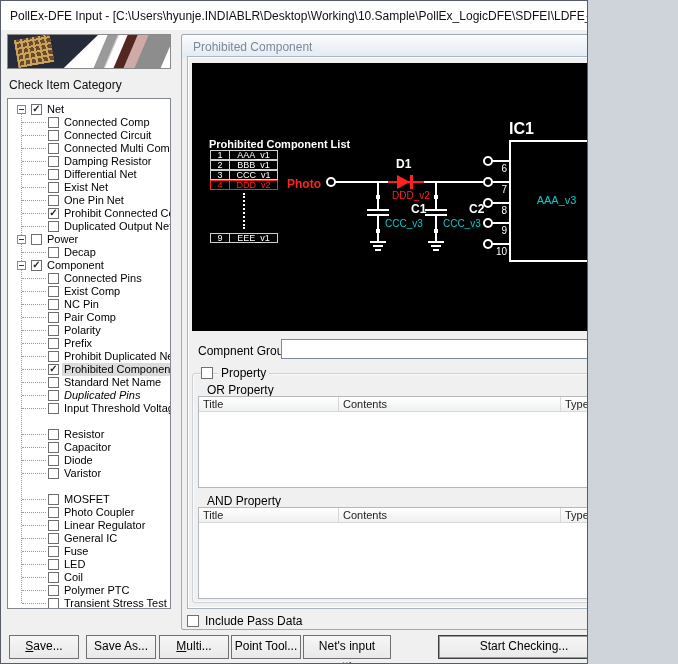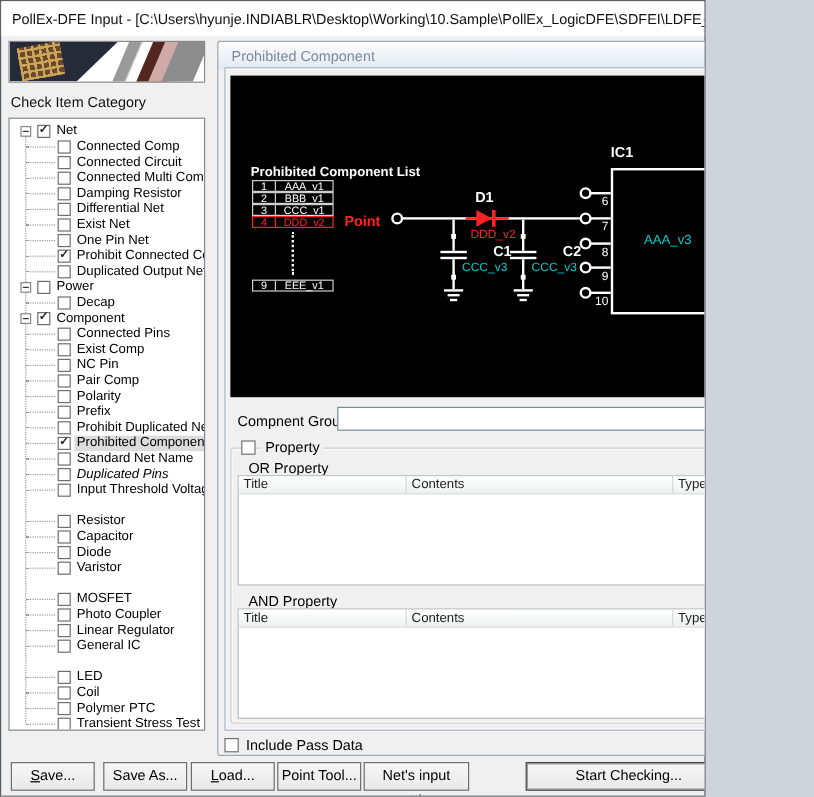--- a/index.html
+++ b/index.html
@@ -38,21 +38,21 @@
   .pcl-row{position:absolute;left:18px;width:68px;height:10px;border:1px solid #cfcfcf;box-sizing:border-box;display:flex;font-size:9px;line-height:8px;color:#fff;}
   .pcl-no{width:18px;text-align:center;border-right:1px solid #cfcfcf;}
   .pcl-name{flex:1;text-align:center;}
   .pcl-row.fail{border-color:#ff2222;color:#ff2222;z-index:2;}
   #pcl-dots{position:absolute;left:51px;top:130px;height:36px;border-left:2px dotted #fff;}
   #fail-text{position:absolute;left:95px;top:114px;font-size:12px;font-weight:bold;color:#ff2222;}
   .cap-line{position:absolute;width:2px;background:#fff;}
   .cap-plate{position:absolute;height:2px;background:#fff;}
   .jsq{position:absolute;width:4px;height:4px;background:#fff;}
   #ic-body{position:absolute;left:317px;top:77px;width:95px;height:122px;border:2px solid #fff;box-sizing:border-box;}
-  #ic-ref{position:absolute;left:317px;top:57px;font-size:12px;font-weight:bold;color:#fff;}
+  #ic-ref{position:absolute;left:317px;top:57px;font-size:16px;font-weight:bold;color:#fff;}
   #ic-val{position:absolute;left:317px;top:131px;width:95px;text-align:center;font-size:11px;color:#00cccc;}
   .pin-line{position:absolute;height:2px;background:#fff;}
   .pin-circ{position:absolute;width:10px;height:10px;border:2px solid #fff;border-radius:50%;background:#000;box-sizing:border-box;}
   .pin-num{position:absolute;font-size:10px;color:#fff;}
   .lbl-ref{position:absolute;font-size:12px;font-weight:bold;color:#fff;}
   .lbl-val{position:absolute;font-size:10px;color:#00cccc;}
   
   .fieldlabel{position:absolute;font-size:12px;color:#000;}
   #cg-input{position:absolute;left:280px;top:338px;width:326px;height:20px;background:#fff;border:1px solid #7a8a9a;box-sizing:border-box;font-size:12px;padding:0 3px;}
   #cg-browse{position:absolute;left:612px;top:339px;width:40px;height:19px;background:linear-gradient(#f7f8f9,#e6e8ea);border:1px solid #8a98a6;border-radius:2px;font-size:12px;line-height:15px;text-align:center;color:#333;}
@@ -257,20 +257,25 @@
       <div class="tree-row" style="top: 420px;">
         <div class="t-dash"></div>
         <div class="t-cb" style="left: 40px;"></div>
         <span class="t-label" style="left: 54px;">Linear Regulator</span>
       </div>
       <div class="tree-row" style="top: 433px;">
         <div class="t-dash"></div>
         <div class="t-cb" style="left: 40px;"></div>
         <span class="t-label" style="left: 54px;">General IC</span>
       </div>
+      <div class="tree-row" style="top: 446px;">
+        <div class="t-dash"></div>
+        <div class="t-cb" style="left: 40px;"></div>
+        <span class="t-label" style="left: 54px;">Fuse</span>
+      </div>
       <div class="tree-row" style="top: 459px;">
         <div class="t-dash"></div>
         <div class="t-cb" style="left: 40px;"></div>
         <span class="t-label" style="left: 54px;">LED</span>
       </div>
       <div class="tree-row" style="top: 472px;">
         <div class="t-dash"></div>
         <div class="t-cb" style="left: 40px;"></div>
         <span class="t-label" style="left: 54px;">Coil</span>
       </div>
@@ -303,21 +308,21 @@
         <span class="pcl-name">BBB_v1</span>
       </div>
     <div class="pcl-row" style="top:107px;">
       <span class="pcl-no">3</span>
         <span class="pcl-name">CCC_v1</span>
       </div>
     <div class="pcl-row fail" style="top:117px;">
       <span class="pcl-no" style="border-color:#ff2222;">4</span>
         <span class="pcl-name">DDD_v2</span>
       </div>
-    <div id="fail-text">Point</div>
+    <div id="fail-text">Photo</div>
     <div id="pcl-dots"></div>
     <div class="pcl-row" style="top:170px;">
       <span class="pcl-no">9</span>
         <span class="pcl-name">EEE_v1</span>
       </div>
 
     <div class="wire" style="left:139px;top:118px;width:158px;height:2px;"></div>
     <div class="term" style="left:134px;top:114px;"></div>
 
     <div class="rwire" style="left:196px;top:118px;width:36px;height:2px;"></div>
@@ -411,19 +416,19 @@
       <span class="col-contents">Contents</span>
       <span class="col-type">Type</span>
     </div>
   </div>
 
   <div class="cb12" id="ipd-cb"></div>
   <div id="ipd-label">Include Pass Data</div>
 
   <div class="btn mnemonic" style="left:8px;width:70px;">Save...</div>
   <div class="btn" style="left:85px;width:70px;">Save As...</div>
-  <div class="btn mnemonic" style="left:158px;width:70px;">Load...</div>
+  <div class="btn mnemonic" style="left:158px;width:70px;">Multi...</div>
   <div class="btn" style="left:230px;width:70px;">Point Tool...</div>
   <div class="btn" style="left:302px;width:88px;">Net's input setting</div>
   <div class="btn default" style="left:437px;width:172px;">Start Checking...</div>
   <div class="btn" style="left:618px;width:50px;">Close</div>
 
 </div>
 
 </body></html>

